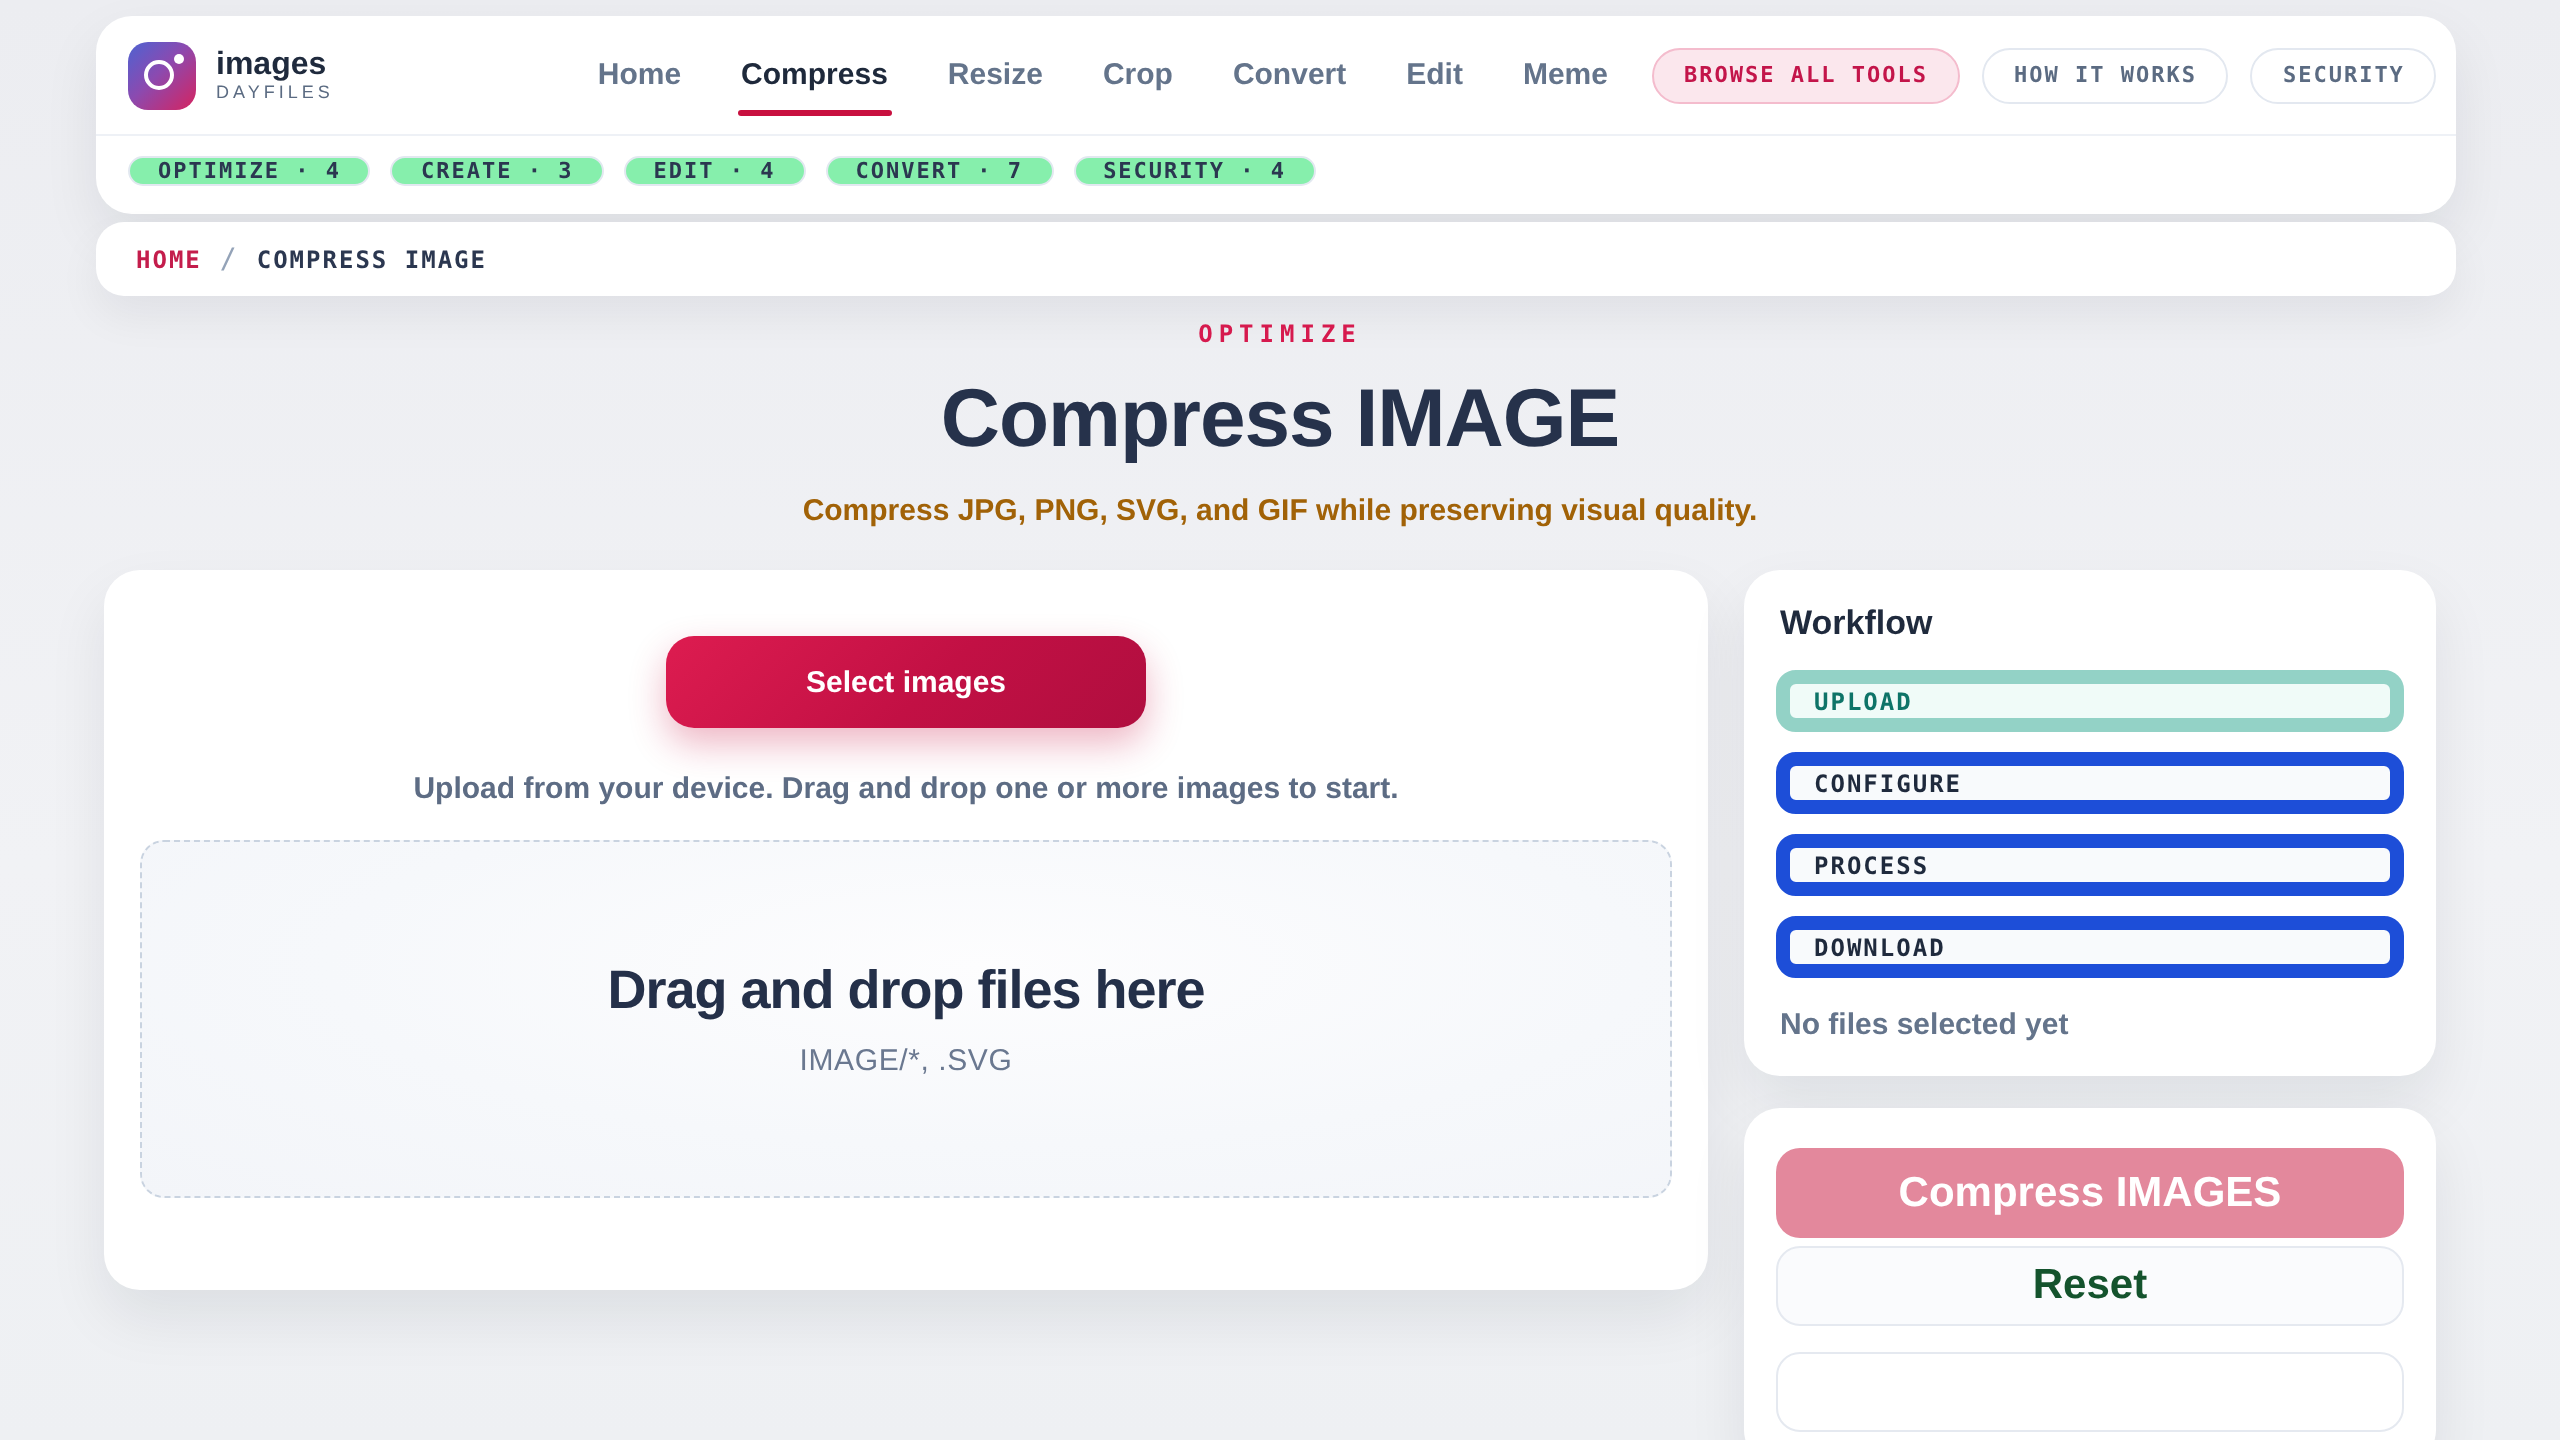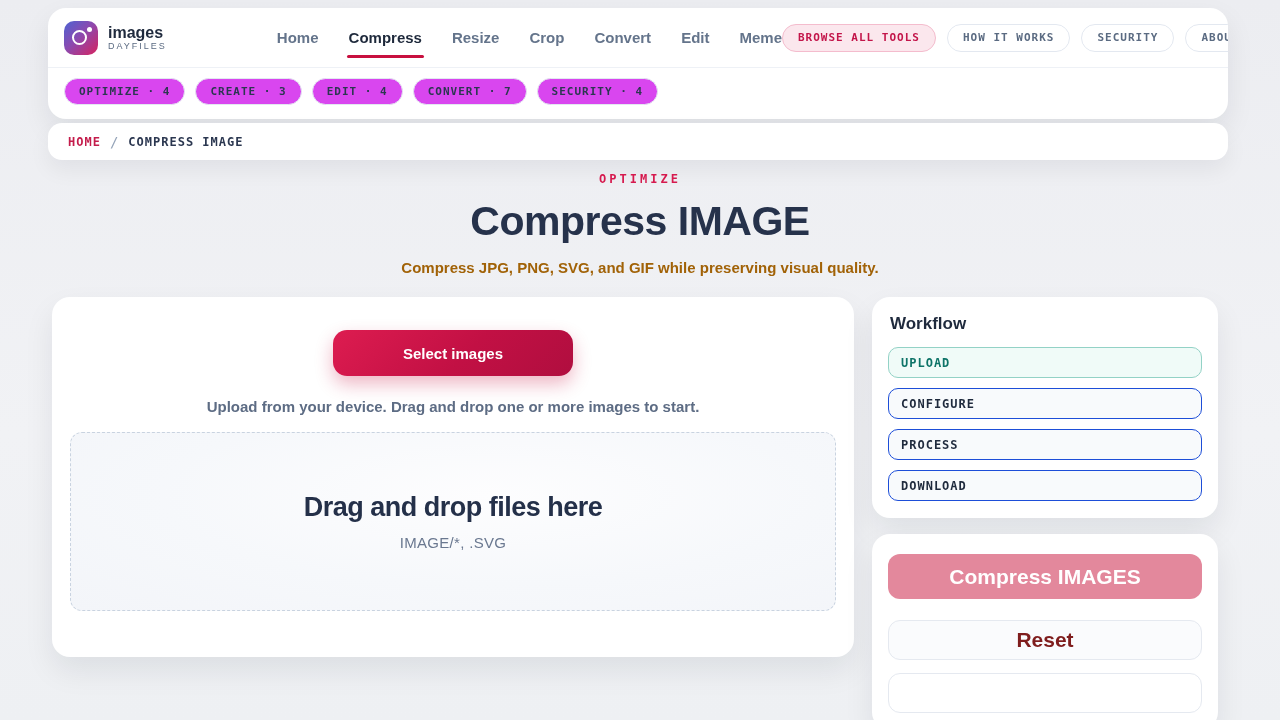--- a/index.html
+++ b/index.html
@@ -12,21 +12,21 @@
 
   
   .header-card {
     width: 1180px; margin: 8px 0 0 48px;
     background: #ffffff; border-radius: 18px;
     box-shadow: 0 12px 28px rgba(15,23,42,0.08);
     overflow: hidden;
   }
   .nav-row {
     height: 60px; display: flex; align-items: center;
-    padding: 0 16px; border-bottom: 1px solid #eef1f6;
+    padding: 0 16px; border-bottom: 1px solid #eef1f6; gap: 22px;
   }
   .brand { display: flex; align-items: center; gap: 10px; cursor: pointer; }
   .brand-logo {
     width: 34px; height: 34px; border-radius: 10px;
     background: linear-gradient(135deg, #4d63d2 0%, #8b4ab0 45%, #d6235f 100%);
     position: relative; flex: 0 0 auto;
   }
   .brand-logo .ring {
     position: absolute; left: 8px; top: 9px; width: 15px; height: 15px;
     border: 2.2px solid #ffffff; border-radius: 50%;
@@ -57,22 +57,22 @@
     padding: 12px 15px; border-radius: 999px; cursor: pointer;
     background: #ffffff; border: 1px solid #e3e8f0; color: #5b6b82;
     white-space: nowrap;
   }
   .pill-btn.primary { background: #fbe7ed; border-color: #f4bccd; color: #c3154a; }
 
   .pills-row { display: flex; align-items: center; gap: 10px; padding: 10px 16px 14px 16px; }
   .cat-pill {
     font-family: "DejaVu Sans Mono", monospace;
     font-size: 11px; letter-spacing: 1px; font-weight: 600; color: #2b3750;
-    height: 27px; display: flex; align-items: center; padding: 0 14px;
-    background: #d946ef; border: 1px solid #e2e8f0; border-radius: 999px;
+    height: 15px; display: flex; align-items: center; padding: 0 14px;
+    background: #86efac; border: 1px solid #e2e8f0; border-radius: 999px;
     cursor: pointer; white-space: nowrap;
   }
 
   
   .breadcrumb-card {
     width: 1180px; margin: 4px 0 0 48px; height: 37px;
     background: #ffffff; border-radius: 14px;
     box-shadow: 0 10px 22px rgba(15,23,42,0.06);
     display: flex; align-items: center; padding: 0 20px; gap: 9px;
     font-family: "DejaVu Sans Mono", monospace; font-size: 12px;
@@ -125,38 +125,38 @@
   .right-col { width: 346px; display: flex; flex-direction: column; gap: 16px; }
   .side-card {
     background: #ffffff; border-radius: 18px;
     box-shadow: 0 14px 30px rgba(15,23,42,0.08);
     padding: 17px 16px;
   }
   .workflow-title { font-size: 17px; font-weight: 700; color: #1f2a3d; padding-left: 2px; }
   .steps { margin-top: 13px; display: flex; flex-direction: column; gap: 10px; }
   .step {
     height: 31px; display: flex; align-items: center; padding: 0 12px;
-    border-radius: 10px; background: #f8fafc; border: 1px solid #1d4ed8;
+    border-radius: 10px; background: #f8fafc; border: 7px solid #1d4ed8;
     font-family: "DejaVu Sans Mono", monospace; font-size: 12px;
     letter-spacing: 1px; font-weight: 600; color: #1f2a3d;
   }
   .step.active { background: #f0fbf8; border-color: #93d2c6; color: #0e7468; }
   .empty-state { margin-top: 15px; font-size: 15px; color: #64748b; font-weight: 600; padding-left: 2px; }
 
   .action-btn {
     width: 100%; display: block; border-radius: 12px; cursor: pointer;
     font-family: "Liberation Sans", sans-serif; font-size: 21px; font-weight: 700;
   }
   .compress-btn {
     height: 45px; border: none; background: #e3889c; color: #ffffff;
     margin-top: 3px; cursor: default;
   }
   .reset-btn {
-    height: 40px; margin-top: 21px; background: #fafbfd;
-    border: 1px solid #e5e9f0; color: #7f1d1d;
+    height: 40px; margin-top: 4px; background: #fafbfd;
+    border: 1px solid #e5e9f0; color: #14532d;
   }
   .ghost-btn {
     height: 40px; margin-top: 13px; background: #ffffff;
     border: 1px solid #e5e9f0; color: #1f2a3d;
   }
 </style>
 </head>
 <body>
 
 <div>
@@ -223,20 +223,21 @@
 
     <div class="right-col">
       <div class="side-card">
         <div class="workflow-title">Workflow</div>
         <div class="steps">
           <div class="step active">UPLOAD</div>
           <div class="step">CONFIGURE</div>
           <div class="step">PROCESS</div>
           <div class="step">DOWNLOAD</div>
         </div>
+        <div class="empty-state">No files selected yet</div>
       </div>
 
       <div class="side-card">
         <button class="action-btn compress-btn">Compress IMAGES</button>
         <button class="action-btn reset-btn">Reset</button>
         <button class="action-btn ghost-btn"></button>
       </div>
     </div>
 
   </div>

